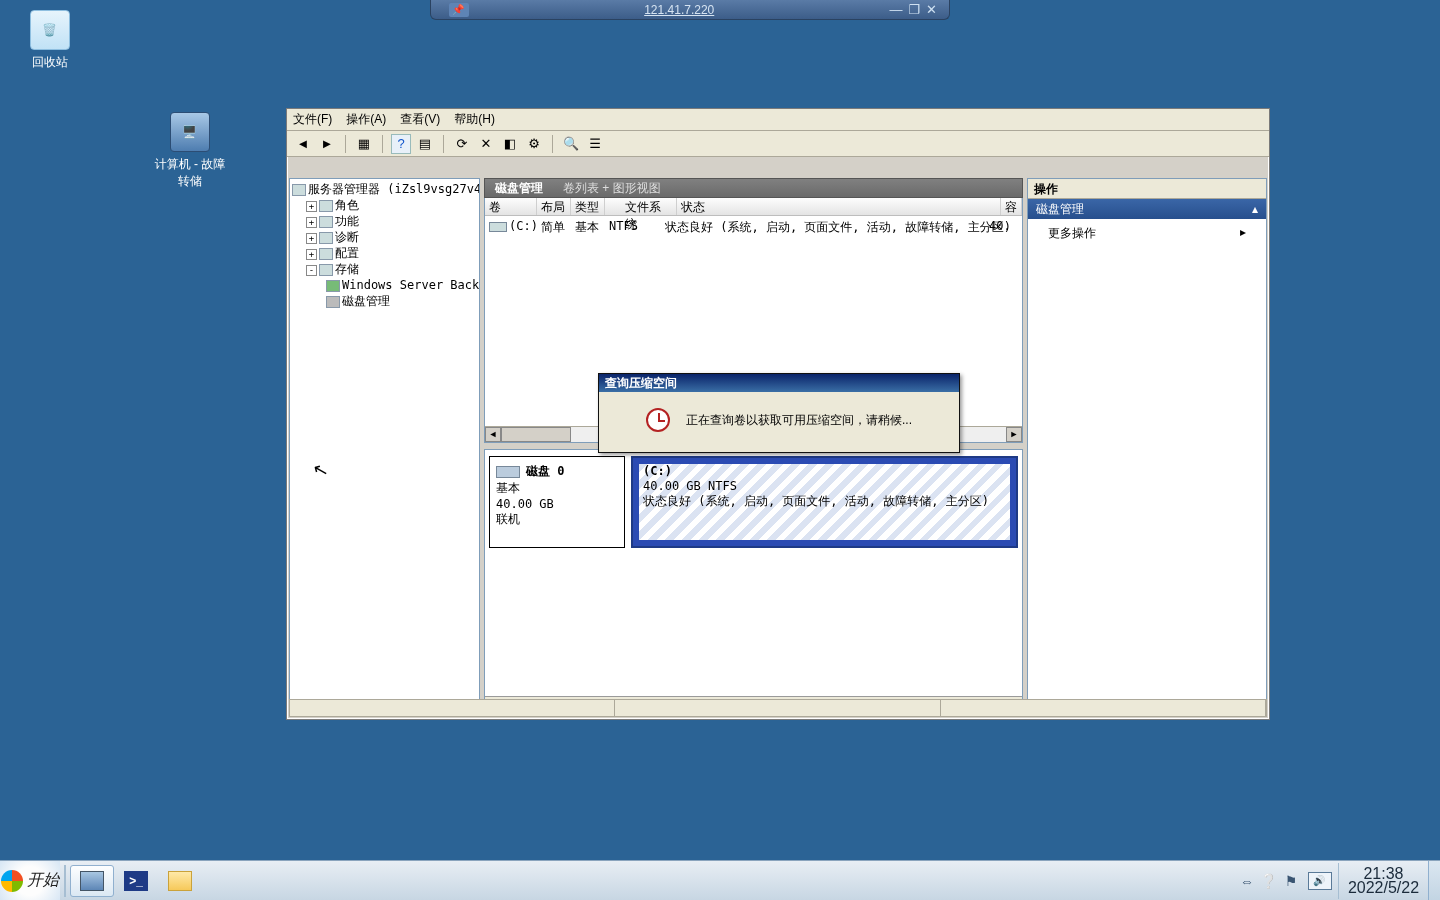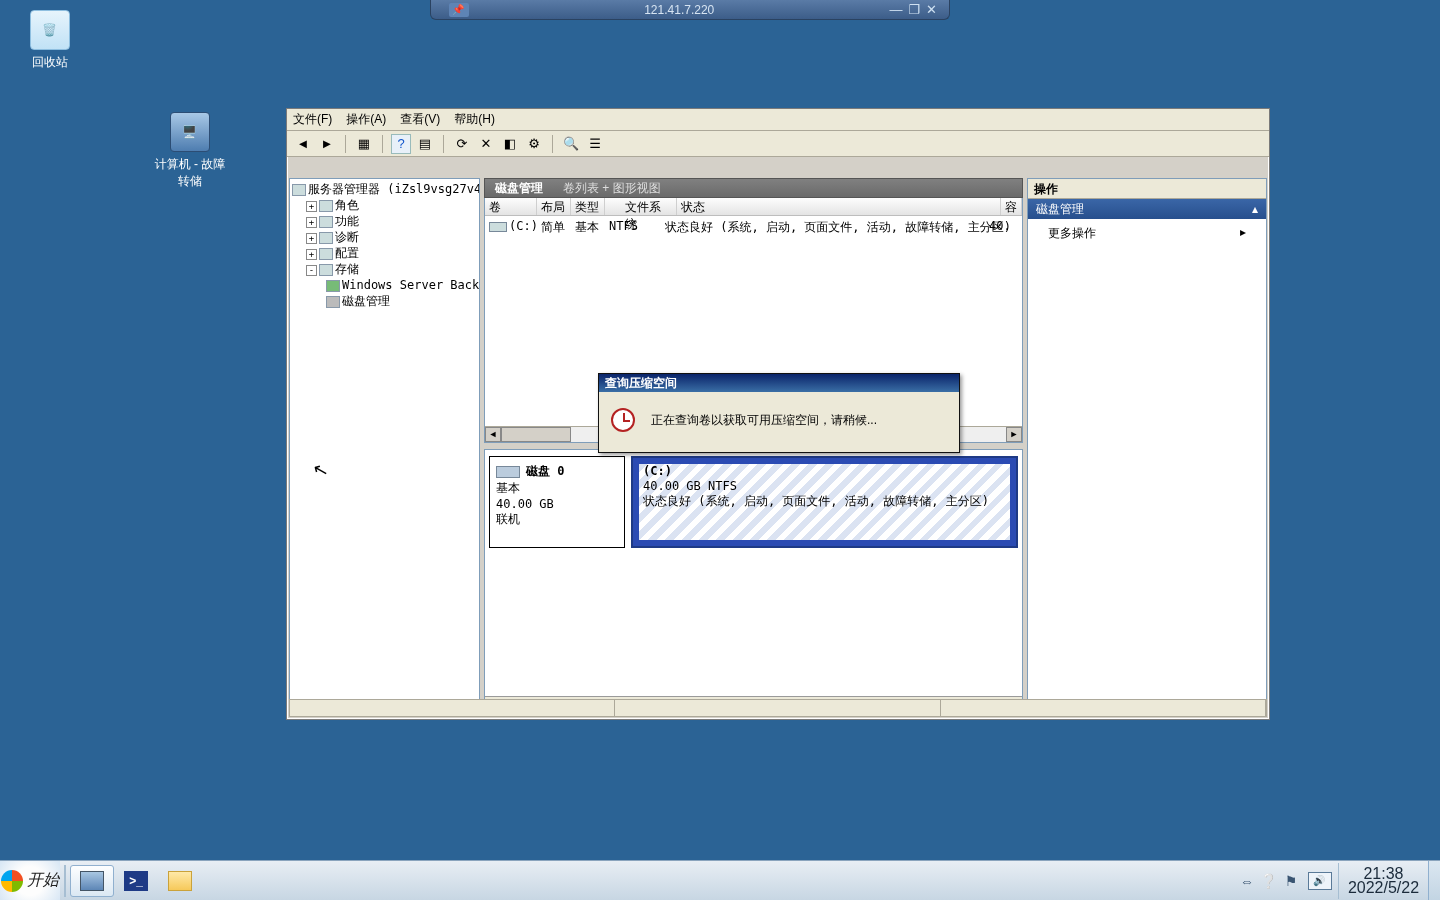--- a/index.html
+++ b/index.html
@@ -23,21 +23,21 @@
     height: 20px;
     background: linear-gradient(#5a7ba6, #3c5d89);
     border-radius: 0 0 6px 6px;
     display: flex;
     align-items: center;
     color: #d6e4f2;
     border: 1px solid #2a4261;
     border-top: none;
   }
   .rdp-bar .pin { width: 20px; height: 14px; background: #5e84b5; margin-left: 18px; display:flex; align-items:center; justify-content:center; font-size:10px; color:#fff; border-radius:2px;}
-  .rdp-bar .title { flex: 1; text-align: center; font-size: 12px; }
+  .rdp-bar .title { flex: 1; text-align: center; font-size: 12px; text-decoration: underline; }
   .rdp-bar .wbtns { display: flex; gap: 6px; padding-right: 12px; }
   .rdp-bar .wbtns span { color: #cfe1f2; font-size: 13px; }
 
   
   .desk-icon { position: absolute; width: 72px; text-align: center; color: #fff; font-size: 12px; }
   .desk-icon .glyph { width: 40px; height: 40px; margin: 0 auto 4px; border-radius: 4px; display:flex; align-items:center; justify-content:center; }
   .recycle .glyph { background: linear-gradient(#e6f4fc,#c1e2f6); border:1px solid #8ebfe0; }
   .computer .glyph { background: linear-gradient(#a8c8e6,#4e7db0); border:1px solid #2c4d74; }
 
   
@@ -124,21 +124,21 @@
   
   .dialog {
     position:absolute;
     left:598px; top:373px;
     width:362px; height:80px;
     background:#ece9d8;
     border:1px solid #111;
     box-shadow: 2px 2px 4px rgba(0,0,0,0.4);
   }
   .dialog .dtitle { height:18px; background: linear-gradient(#0a246a,#3a6ea5); color:#fff; font-weight:bold; font-size:12px; padding:1px 6px; }
-  .dialog .dbody { display:flex; align-items:center; padding:16px 12px; gap:16px; font-size:12px; }
+  .dialog .dbody { display:flex; align-items:center; padding:16px 12px; gap:16px; font-size:12px;justify-content:center; }
   .dialog .clock { width:24px; height:24px; border:2px solid #b42222; border-radius:50%; position:relative; background:#fff;}
   .dialog .clock::before { content:""; position:absolute; left:10px; top:3px; width:2px; height:9px; background:#b42222; }
   .dialog .clock::after { content:""; position:absolute; left:10px; top:10px; width:7px; height:2px; background:#b42222; }
 
   
   .cursor { position:absolute; left:313px; top:459px; font-size:18px; color:#000; transform:rotate(-15deg); pointer-events:none;}
 
   
   .taskbar {
     position:absolute; left:0; right:0; bottom:0; height:40px;

